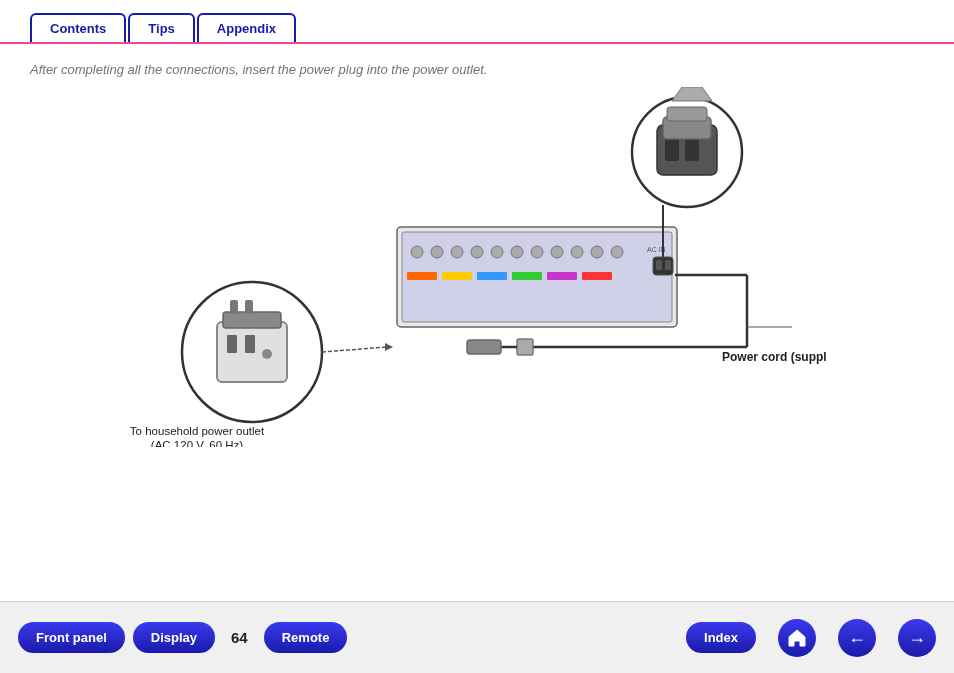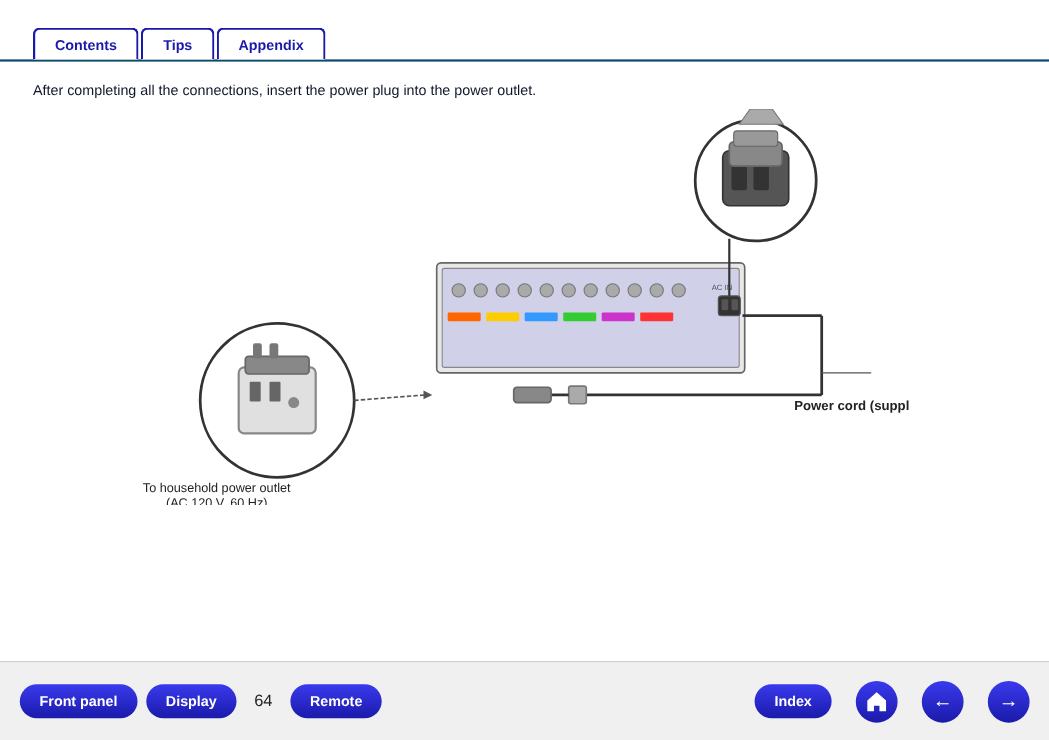--- a/index.html
+++ b/index.html
@@ -10,22 +10,22 @@
       background: #fff;
       overflow: hidden;
       position: relative;
     }
 
     
     .nav-tabs {
       display: flex;
       align-items: flex-end;
       padding: 8px 30px 0 30px;
-      border-bottom: 2px solid #0c4a6e;
-      height: 56px;
+      border-bottom: 2px solid #ec4899;
+      height: 44px;
     }
     .nav-tab {
       padding: 6px 18px;
       font-size: 13px;
       font-weight: bold;
       color: #1a1aaa;
       border: 2px solid #1a1aaa;
       border-bottom: none;
       border-radius: 6px 6px 0 0;
       cursor: pointer;
@@ -48,22 +48,23 @@
     .page-title {
       font-size: 22px;
       font-weight: bold;
       color: #000;
       border-bottom: 2px solid #555;
       padding-bottom: 8px;
       margin-bottom: 12px;
     }
     .subtitle {
       font-size: 13px;
-      color: #0f172a;
+      color: #737373;
       margin-bottom: 10px;
+      font-style: italic;
     }
 
     
     .diagram-area {
       position: relative;
       width: 100%;
       height: 380px;
       margin-top: 5px;
     }
 
@@ -96,21 +97,21 @@
       border-radius: 20px;
       padding: 8px 18px;
       font-size: 13px;
       font-weight: bold;
       cursor: pointer;
       white-space: nowrap;
     }
 
     .page-number {
       font-size: 15px;
-      font-weight: normal;
+      font-weight: bold;
       color: #222;
       margin: 0 8px;
       flex: 0 0 auto;
     }
 
     .spacer { flex: 1; }
 
     .icon-btn {
       background: linear-gradient(180deg, #3a3aee 0%, #1a1aaa 100%);
       color: #fff;

